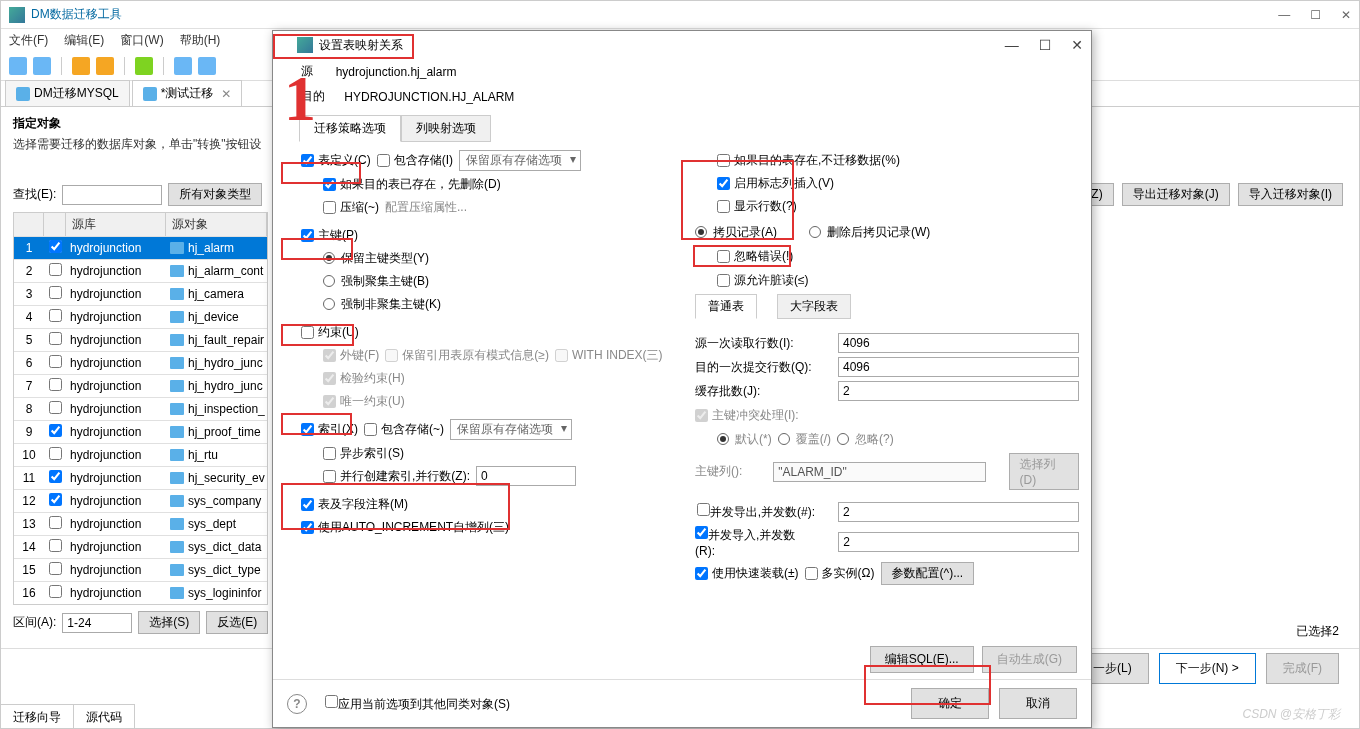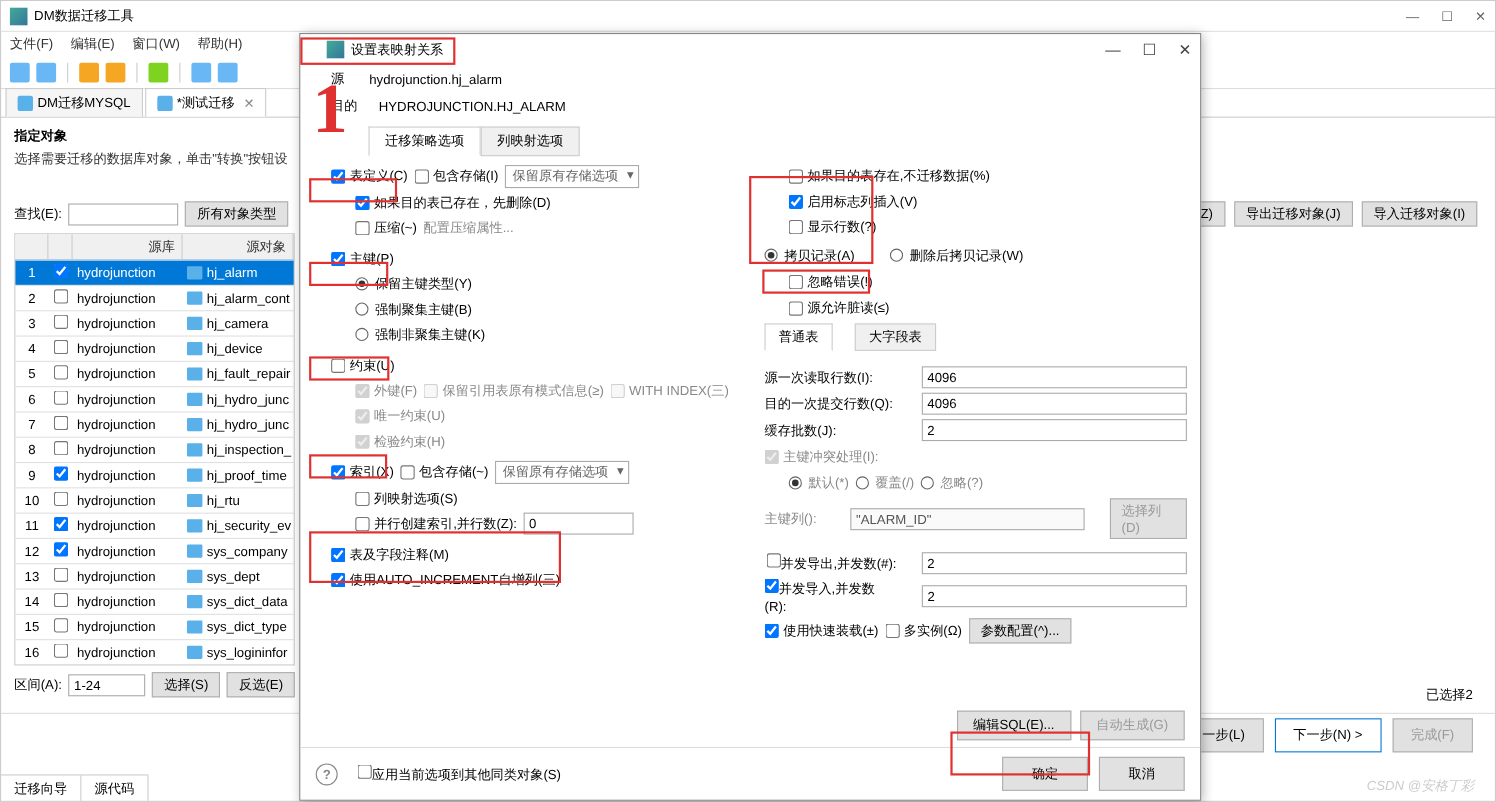--- a/index.html
+++ b/index.html
@@ -2,21 +2,21 @@
 <html><head>
 <meta charset="utf-8">
 <style>
 * { margin: 0; padding: 0; box-sizing: border-box; font-family: "Microsoft YaHei", sans-serif; font-size: 12px; }
 body { background: #fff; position: relative; width: 1360px; height: 729px; overflow: hidden; }
 
 
 .main-window { position: absolute; top: 0; left: 0; width: 100%; height: 100%; background: #fff; border: 1px solid #ccc; }
 .title-bar { height: 28px; display: flex; align-items: center; padding: 0 8px; background: #fff; border-bottom: 1px solid #e0e0e0; }
 .title-bar .icon-app { width: 16px; height: 16px; background: linear-gradient(135deg, #4a9, #379); margin-right: 6px; }
-.title-bar .title { flex: 1; color: #000000; }
+.title-bar .title { flex: 1; color: #0369a1; }
 .win-controls { display: flex; gap: 20px; color: #666; }
 
 .menu-bar { height: 22px; display: flex; align-items: center; gap: 16px; padding: 0 8px; color: #333; }
 .toolbar { height: 30px; display: flex; align-items: center; gap: 6px; padding: 0 8px; border-bottom: 1px solid #ddd; }
 .toolbar .icon { width: 18px; height: 18px; background: #6ab7f5; border-radius: 2px; }
 .toolbar .icon.orange { background: #f5a623; }
 .toolbar .icon.green { background: #7ed321; }
 .toolbar .sep { width: 1px; height: 18px; background: #ccc; margin: 0 4px; }
 
 .tabs { height: 26px; display: flex; align-items: flex-end; padding: 0 4px; border-bottom: 1px solid #ccc; }
@@ -27,21 +27,21 @@
 
 .content { padding: 8px 12px; position: relative; }
 .panel-title { font-weight: bold; margin-bottom: 4px; }
 .panel-desc { color: #333; margin-bottom: 10px; }
 .search-row { display: flex; align-items: center; gap: 6px; margin-bottom: 6px; }
 .search-row input { width: 100px; height: 20px; border: 1px solid #aaa; padding: 0 4px; }
 .btn { border: 1px solid #adadad; background: #e1e1e1; padding: 2px 10px; cursor: pointer; }
 
 .table-wrap { border: 1px solid #ccc; width: 255px; }
 .table-head { display: flex; background: #f0f0f0; }
-.th { border-right: 1px solid #ccc; padding: 3px 6px; font-weight: normal; color: #333; text-align: right; }
+.th { border-right: 1px solid #ccc; padding: 3px 6px; font-weight: normal; color: #333; }
 .th1 { width: 30px; text-align: center; } .th2 { width: 22px; } .th3 { width: 100px; } .th4 { flex: 1; }
 .tr { display: flex; border-top: 1px solid #e0e0e0; height: 23px; align-items: center; }
 .tr.selected { background: #0078d7; color: #fff; }
 .td1 { width: 30px; text-align: center; } .td2 { width: 22px; text-align: center; }
 .td3 { width: 100px; padding-left: 4px; } .td4 { flex: 1; padding-left: 4px; display: flex; align-items: center; gap: 4px; }
 .td4 .ico { width: 14px; height: 12px; background: #5ab0e8; border-radius: 1px; }
 input[type=checkbox] { width: 13px; height: 13px; }
 
 .bottom-row { display: flex; align-items: center; gap: 6px; margin-top: 6px; }
 .bottom-row input { width: 70px; height: 20px; border: 1px solid #aaa; padding: 0 4px; }
@@ -56,21 +56,21 @@
 
 
 .dialog { position: absolute; top: 30px; left: 272px; width: 820px; height: 698px; background: #fff; border: 1px solid #888; box-shadow: 2px 2px 10px rgba(0,0,0,0.3); z-index: 10; padding-left: 16px; }
 .dialog .d-title { height: 28px; display: flex; align-items: center; padding: 0 8px; }
 .dialog .d-title .icon-app { width: 16px; height: 16px; background: linear-gradient(135deg, #4a9, #379); margin-right: 6px; }
 .dialog .d-title .spacer { flex: 1; }
 .dialog .d-title .wc { margin-left: 20px; font-size: 14px; color: #444; cursor: pointer; }
 .dialog .d-head { padding: 4px 12px; display: flex; gap: 8px; align-items: center;}
 .dialog .d-tabs { display: flex; padding: 0 10px; margin-top: 6px; }
 .dialog .d-tab { padding: 4px 14px; border: 1px solid #ccc; background: #f0f0f0; }
-.dialog .d-tab.active { background: #fff; border-bottom-color: #fff; margin-left: 36px; }
+.dialog .d-tab.active { background: #fff; border-bottom-color: #fff; }
 .dialog .d-body { display: flex; padding: 6px 12px; gap: 20px; }
 .col { flex: 1; display: flex; flex-direction: column; gap: 4px; }
 .grp { display: flex; flex-direction: column; gap: 3px; padding: 2px 0; }
 .row { display: flex; align-items: center; gap: 6px; min-height: 20px; }
 .row label { display: flex; align-items: center; gap: 4px; }
 .row.indent { padding-left: 22px; }
 .dropdown { border: 1px solid #aaa; padding: 1px 18px 1px 6px; background: #fff; position: relative; color: #666; }
 .dropdown::after { content: "▾"; position: absolute; right: 4px; color: #666; }
 .num-input { width: 241px; height: 20px; border: 1px solid #aaa; padding: 0 4px; }
 .disabled-txt { color: #888; }
@@ -360,46 +360,46 @@
               <span>保留引用表原有模式信息(≥)</span>
             </label>
             <label>
               <input type="checkbox" disabled="" style="">
               <span>WITH INDEX(三)</span>
             </label>
           </div>
         <div class="row indent disabled-txt">
             <label>
               <input type="checkbox" checked="" disabled="" style="">
+              <span>检验约束(H)</span>
+            </label>
+          </div>
+        <div class="row indent disabled-txt">
+            <label>
+              <input type="checkbox" checked="" disabled="" style="">
               <span>唯一约束(U)</span>
-            </label>
-          </div>
-        <div class="row indent disabled-txt">
-            <label>
-              <input type="checkbox" checked="" disabled="" style="">
-              <span>检验约束(H)</span>
             </label>
           </div>
       </div>
       <div class="grp">
         <div class="row">
             <label>
               <input type="checkbox" checked="" style="">
               <span>索引(X)</span>
             </label>
           <label>
               <input type="checkbox" style="">
               <span>包含存储(~)</span>
             </label>
           <span class="dropdown">保留原有存储选项</span>
           </div>
         <div class="row indent">
             <label>
               <input type="checkbox" style="">
-              <span>列映射选项(S)</span>
+              <span>异步索引(S)</span>
             </label>
           </div>
         <div class="row indent">
             <label>
               <input type="checkbox" style="">
               <span>并行创建索引,并行数(Z):</span>
             </label>
             <input class="num-input" style="width: 100px;" value="0">
           </div>
       </div>

